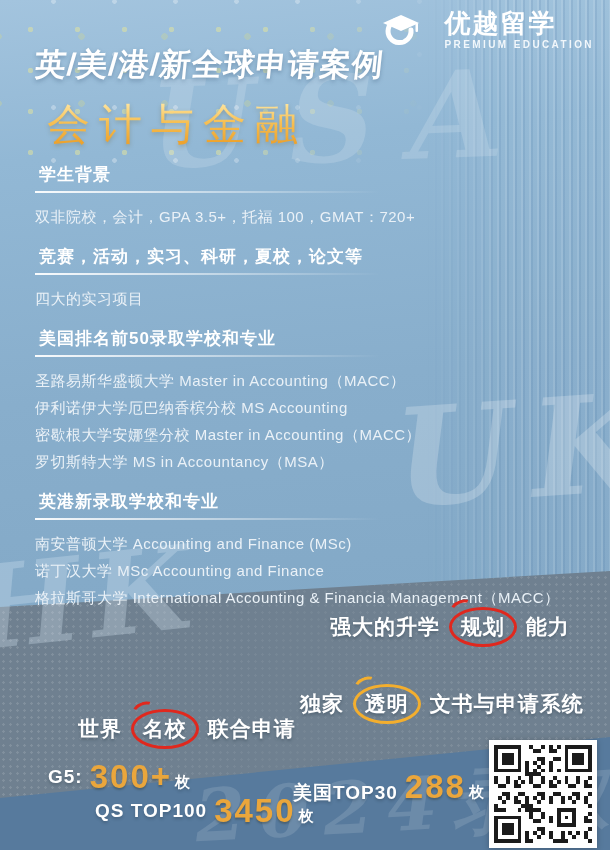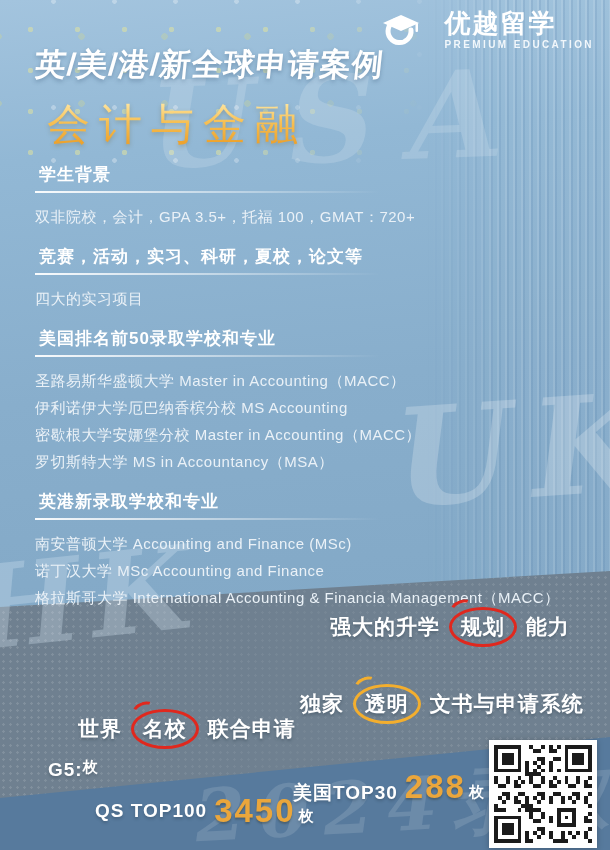--- a/index.html
+++ b/index.html
@@ -180,20 +180,21 @@
     <span>文书与申请系统</span>
   </div>
   <div class="slogan sl-4">
     <span>世界</span>
     <span class="circled circle-red">名校</span>
     <span>联合申请</span>
   </div>
 
   <div class="stat st-1">
     <span class="lbl">G5:</span>
+    <span class="val">300+</span>
     <span class="unit">枚</span>
   </div>
   <div class="stat st-2">
     <span class="lbl">美国TOP30</span>
     <span class="val">288</span>
     <span class="unit">枚</span>
   </div>
   <div class="stat st-3">
     <span class="lbl">QS TOP100</span>
     <span class="val">3450</span>

